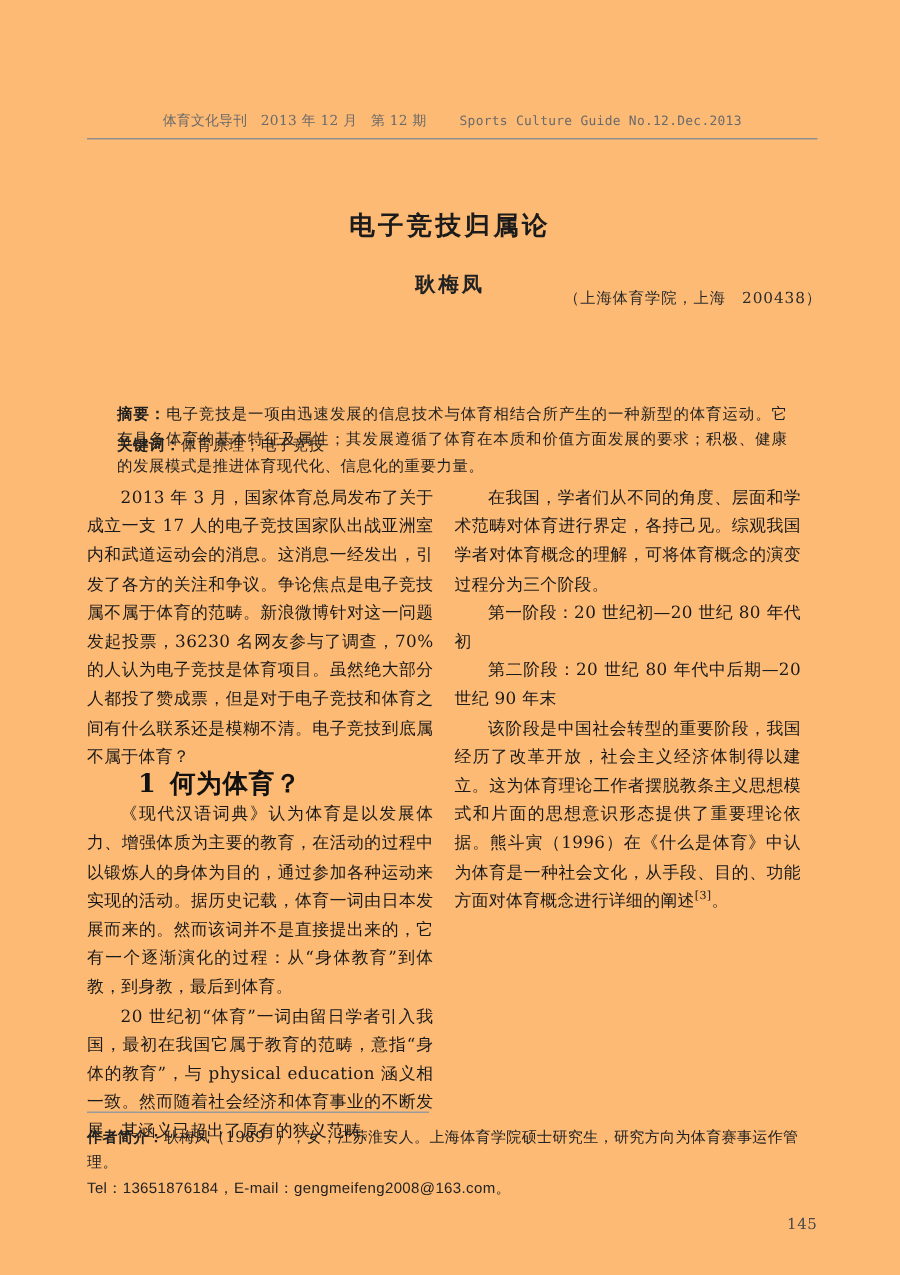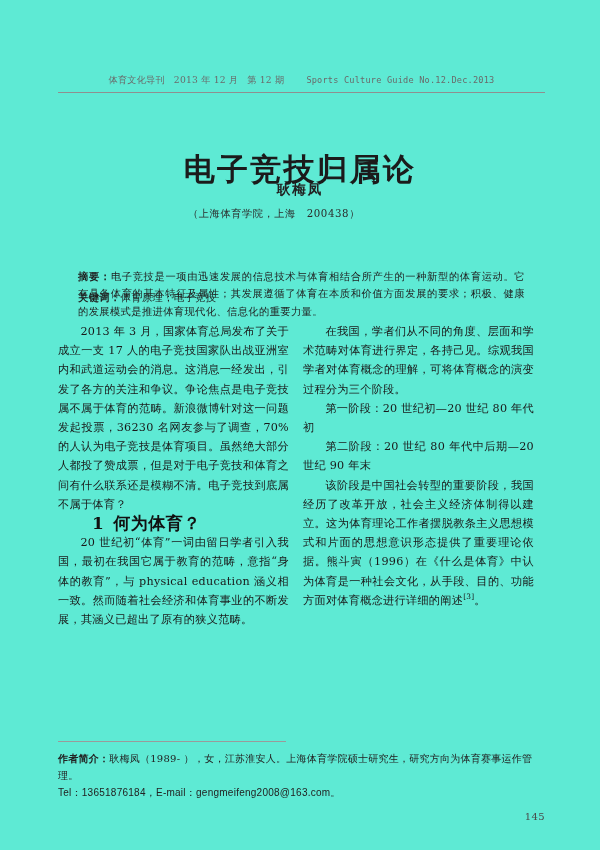--- a/index.html
+++ b/index.html
@@ -8,21 +8,21 @@
     padding: 0;
     background: #ffffff;
   }
   body {
     font-family: "DejaVu Serif", "Liberation Serif", serif;
   }
   .page {
     position: relative;
     width: 600px;
     height: 850px;
-    background: #5eead4;
+    background: #fdba74;
     overflow: hidden;
     box-sizing: border-box;
   }
 
   
   .runhead {
     position: absolute;
     left: 58px;
     top: 74px;
     width: 487px;
@@ -48,42 +48,42 @@
 
   
   .title {
     position: absolute;
     left: 0;
     top: 128px;
     width: 600px;
     text-align: center;
     font-family: "DejaVu Sans", "Liberation Sans", sans-serif;
     font-weight: bold;
-    font-size: 31px;
+    font-size: 17px;
     letter-spacing: 2.2px;
     color: #1b1b1b;
   }
   .author {
     position: absolute;
     left: 0;
     top: 181px;
     width: 600px;
     text-align: center;
     font-family: Liberation Sans, sans-serif;
     font-weight: bold;
     font-size: 13.5px;
     letter-spacing: 2px;
     color: #222;
   }
   .affil {
     position: absolute;
     left: 0;
-    top: 207px;
+    top: 192px;
     width: 548px;
-    text-align: center;
+    text-align: right;
     font-size: 10.2px;
     letter-spacing: 0.6px;
     color: #2b2b2b;
   }
 
   
   .abstract {
     position: absolute;
     left: 78px;
     top: 236px;
@@ -217,20 +217,21 @@
   </div>
   <div class="keywords">
     <span class="lbl">关键词：</span><span>体育原理；电子竞技</span>
   </div>
 
   <div class="cols">
 
     <div class="col">
       <p>2013 年 3 月，国家体育总局发布了关于成立一支 17 人的电子竞技国家队出战亚洲室内和武道运动会的消息。这消息一经发出，引发了各方的关注和争议。争论焦点是电子竞技属不属于体育的范畴。新浪微博针对这一问题发起投票，36230 名网友参与了调查，70% 的人认为电子竞技是体育项目。虽然绝大部分人都投了赞成票，但是对于电子竞技和体育之间有什么联系还是模糊不清。电子竞技到底属不属于体育？</p>
       <p class="sec-h"><span class="num">1</span><span>何为体育？</span></p>
+      <p>《现代汉语词典》认为体育是以发展体力、增强体质为主要的教育，在活动的过程中以锻炼人的身体为目的，通过参加各种运动来实现的活动。据历史记载，体育一词由日本发展而来的。然而该词并不是直接提出来的，它有一个逐渐演化的过程：从“身体教育”到体教，到身教，最后到体育。</p>
       <p>20 世纪初“体育”一词由留日学者引入我国，最初在我国它属于教育的范畴，意指“身体的教育”，与 physical education 涵义相一致。然而随着社会经济和体育事业的不断发展，其涵义已超出了原有的狭义范畴。</p>
     </div>
 
     <div class="col">
       <p>在我国，学者们从不同的角度、层面和学术范畴对体育进行界定，各持己见。综观我国学者对体育概念的理解，可将体育概念的演变过程分为三个阶段。</p>
       <p>第一阶段：20 世纪初—20 世纪 80 年代初</p>
       <p>第二阶段：20 世纪 80 年代中后期—20 世纪 90 年末</p>
       <p><span>该阶段是中国社会转型的重要阶段，我国经历了改革开放，社会主义经济体制得以建立。这为体育理论工作者摆脱教条主义思想模式和片面的思想意识形态提供了重要理论依据。熊斗寅（1996）在《什么是体育》中认为体育是一种社会文化，从手段、目的、功能方面对体育概念进行详细的阐述</span><sup>[3]</sup><span>。</span></p>
     </div>
 

